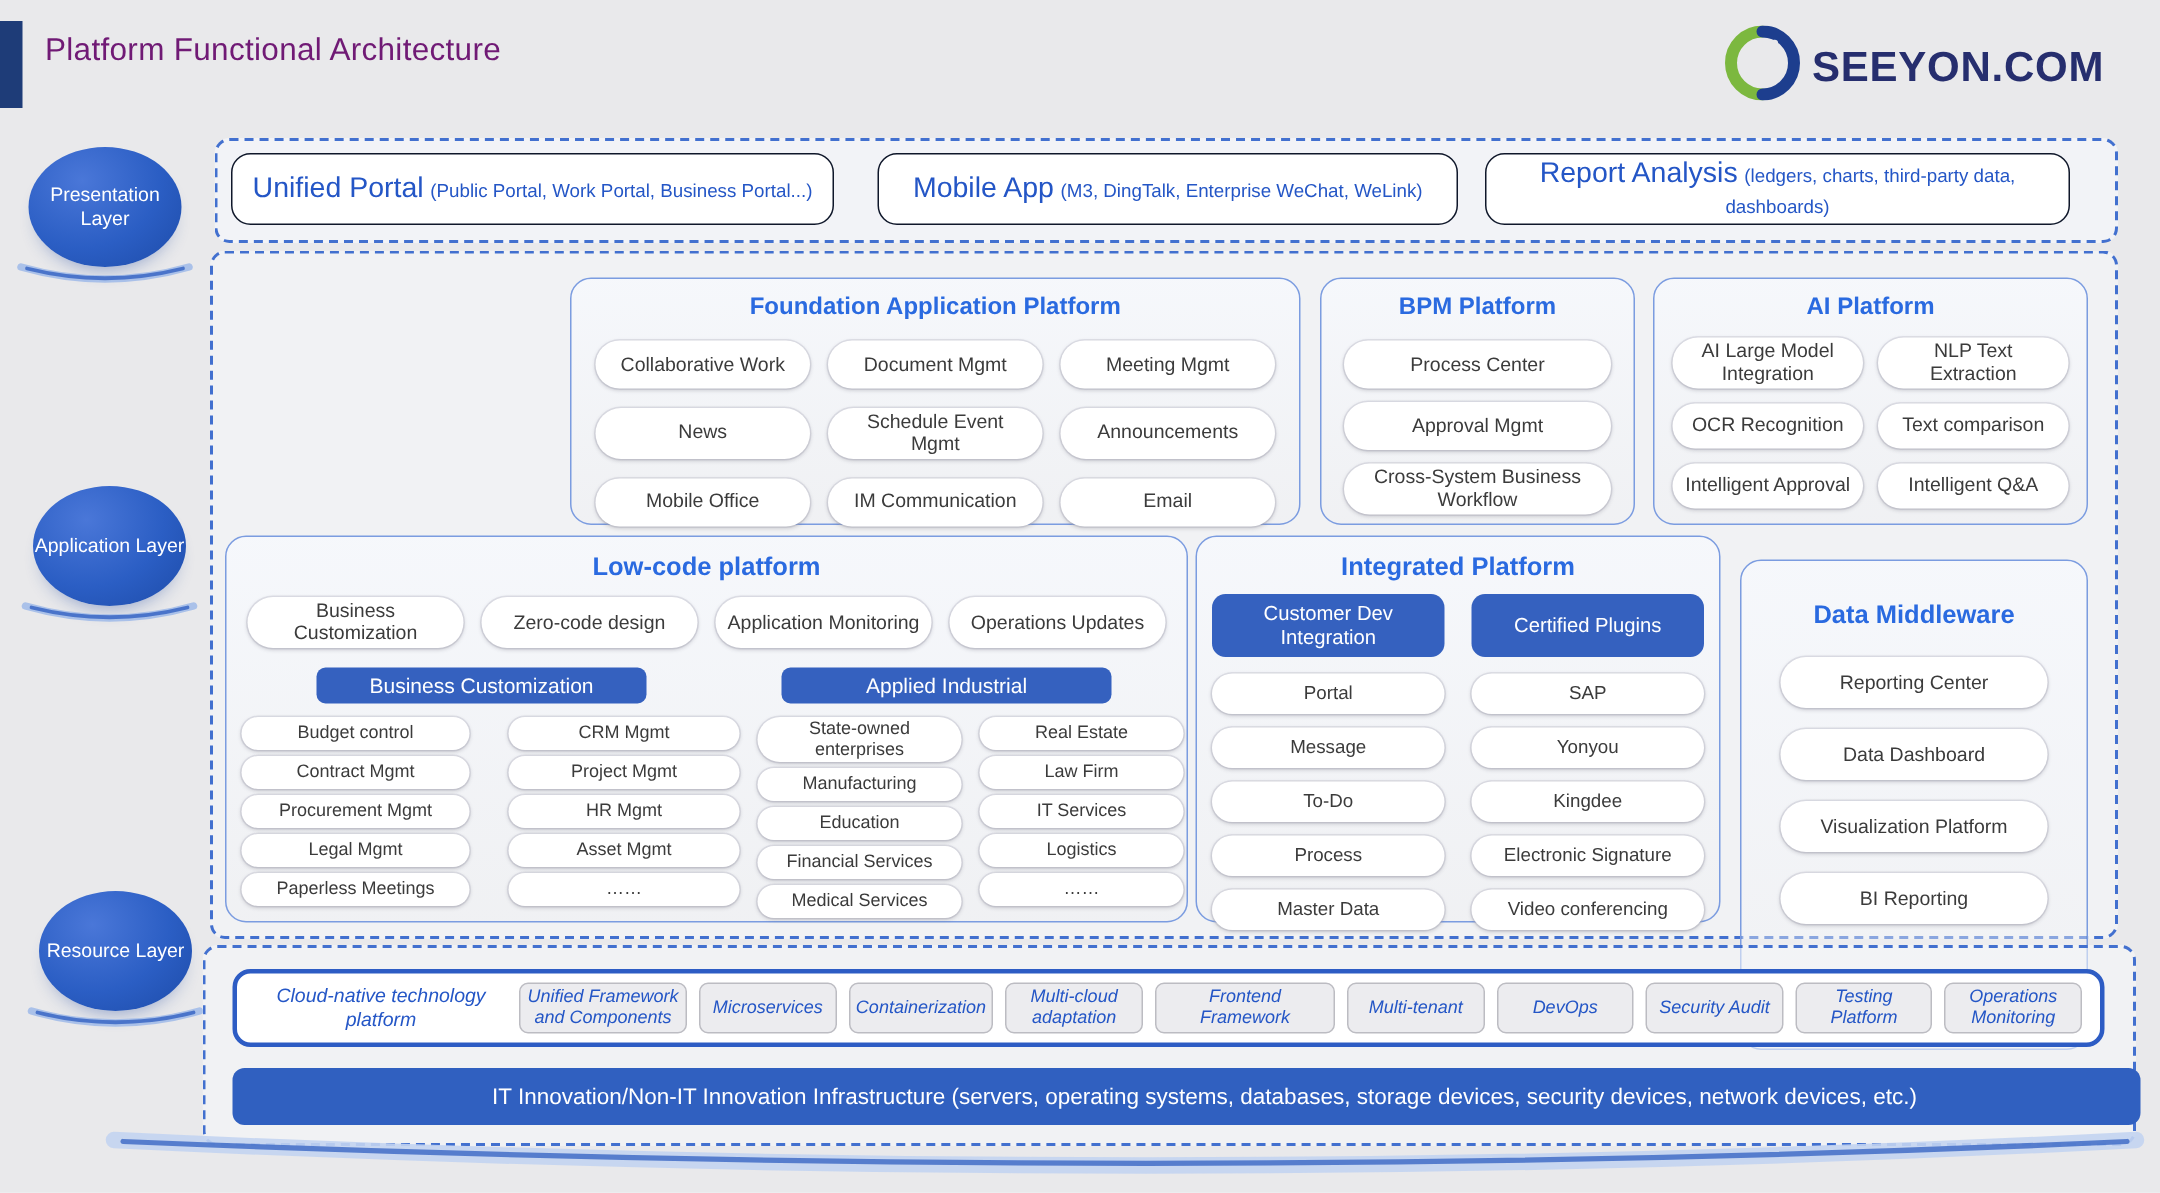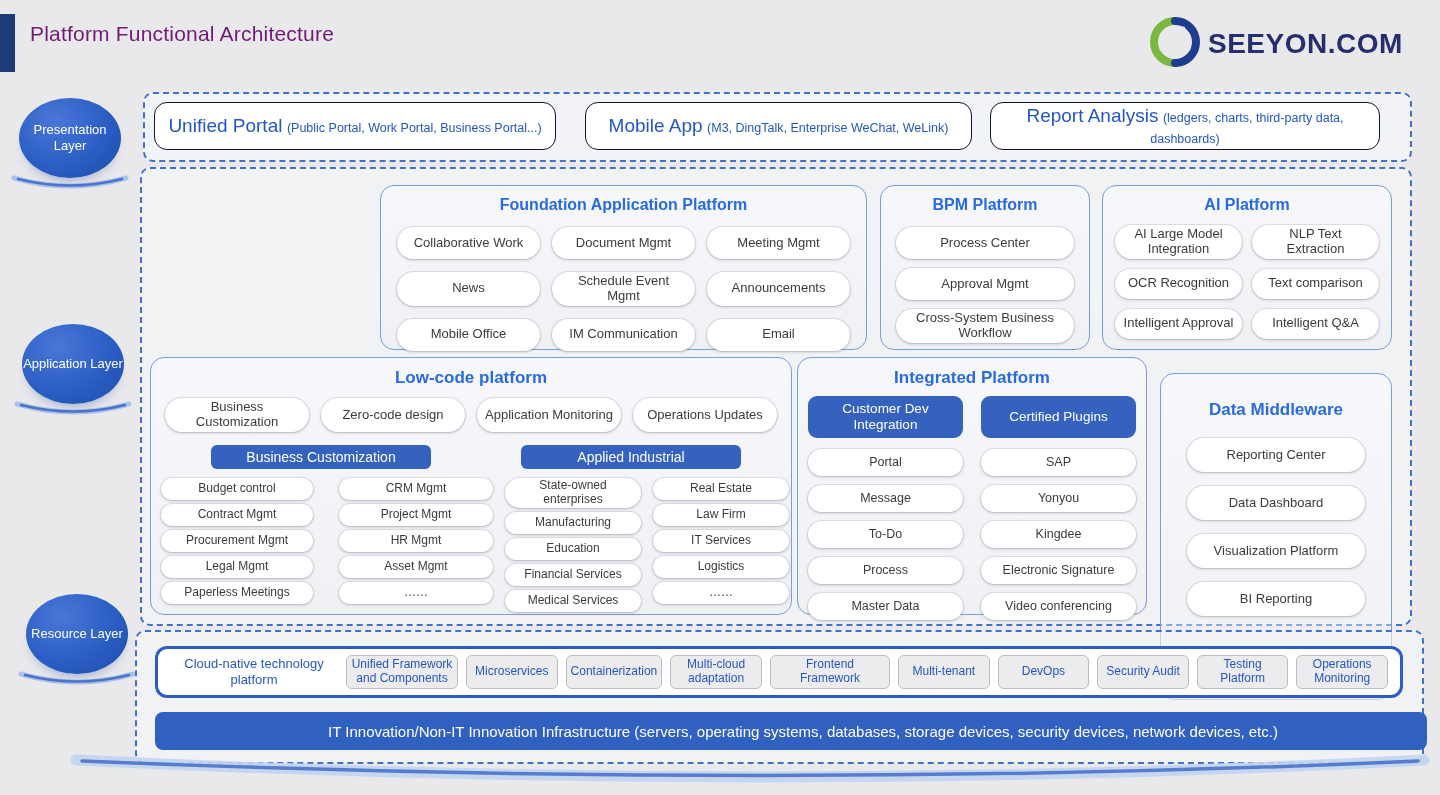--- a/index.html
+++ b/index.html
@@ -70,21 +70,21 @@
   .int-cols{display:flex;gap:18px;padding:0 10px;margin-top:8px;}
   .int-col{flex:1;display:flex;flex-direction:column;gap:9px;}
   .bluehdr{background:#3561bf;color:#fff;border-radius:9px;min-height:38px;display:flex;align-items:center;
     justify-content:center;text-align:center;font-size:13.5px;line-height:1.2;padding:2px 8px;margin-bottom:2px;}
 
   .mid-pills{gap:14px;margin-top:18px;}
   .mid-title{margin-top:26px;}
 
   
   .cloud-box{position:absolute;left:18px;top:14px;width:1248px;height:52px;background:#fff;
-    border:3px solid #2d5cc4;border-radius:12px;display:flex;align-items:center;padding:0 8px;box-sizing:border-box;}
+    border:3px solid #2d5cc4;border-radius:12px;display:flex;align-items:center;padding:0 8px;box-sizing:border-box;font-style:italic;}
   .cloud-label{width:176px;flex:none;color:#2456c6;font-size:13px;text-align:center;line-height:1.2;}
   .rpill{flex:1 1 0;margin:0 4px;background:#ececef;border:1px solid #bcbcc2;border-radius:6px;color:#2456c6;
     font-size:12px;min-height:34px;display:flex;align-items:center;justify-content:center;text-align:center;
     line-height:1.15;padding:2px 4px;box-sizing:border-box;}
   .rpill:nth-child(1){flex:1.25;}
   .rpill:nth-child(5){flex:1.35;}
   .infra-bar{position:absolute;left:18px;top:80px;width:1248px;height:38px;background:#3060c0;border-radius:8px;
     color:#fff;font-size:15px;display:flex;align-items:center;justify-content:center;text-align:center;padding-left:24px;}
 </style>
 </head>

